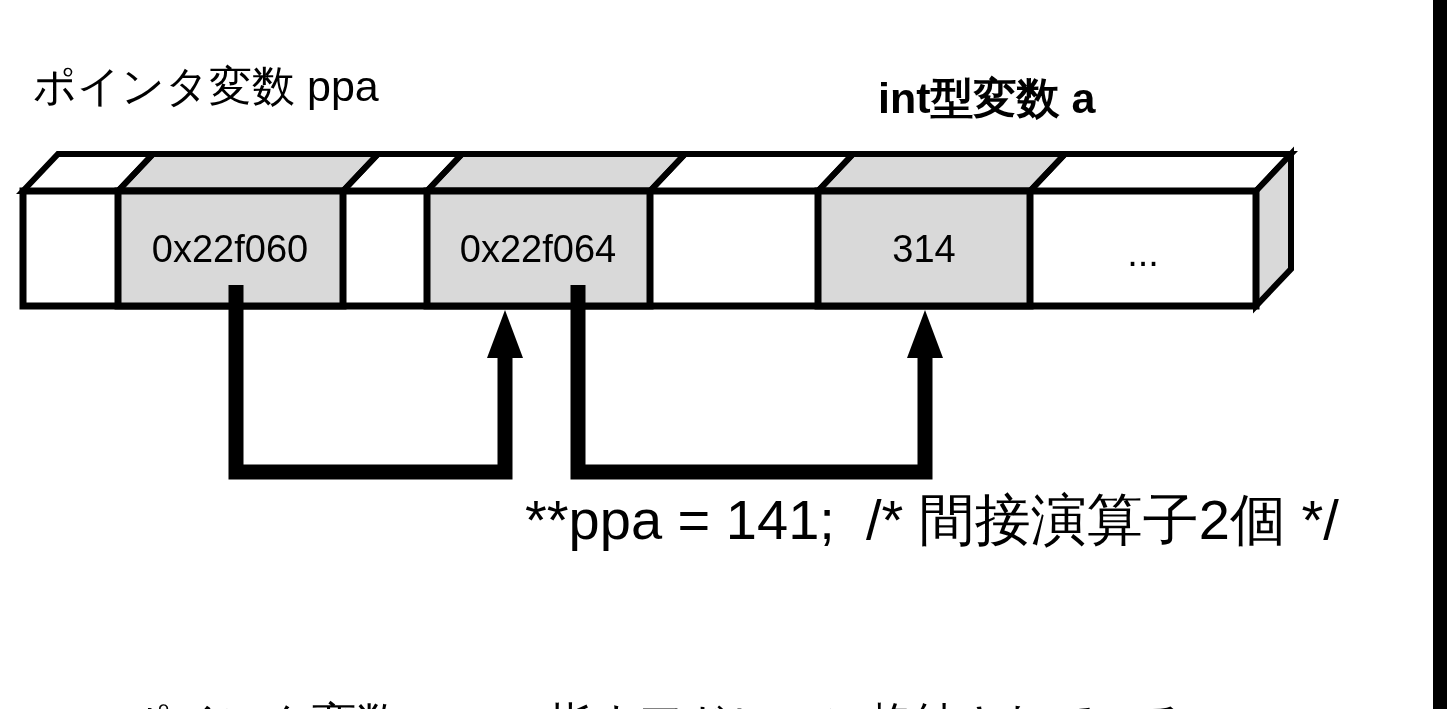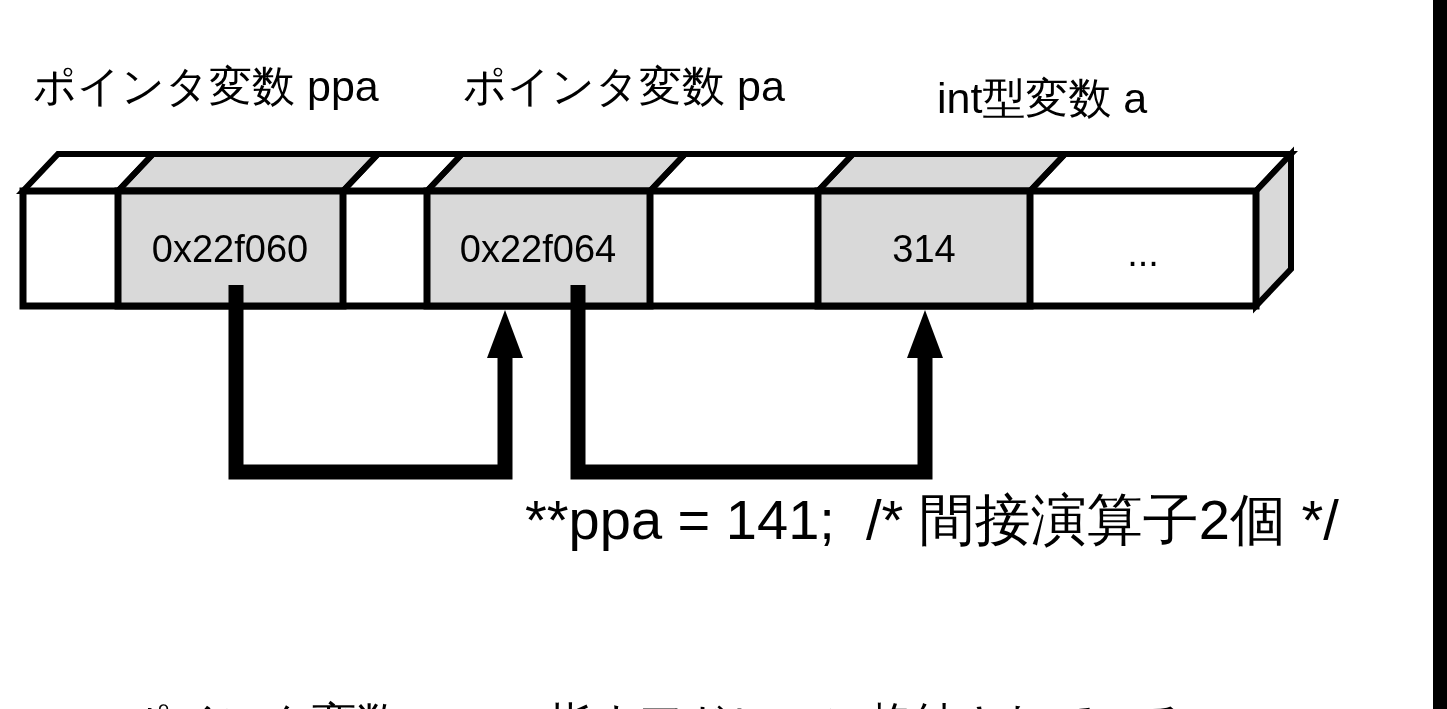--- a/index.html
+++ b/index.html
@@ -14,21 +14,21 @@
   }
   .var-label {
     position: absolute;
     font-size: 43px;
     font-weight: 400;
     white-space: pre;
     color: #000;
   }
   .label-ppa { left: 33px;  top: 58px; }
   .label-pa  { left: 463px; top: 58px; }
-  .label-a   { left: 937px; top: 70px; }
+  .label-a   { left: 878px; top: 70px; font-weight: bold; }
   .bar-svg {
     position: absolute;
     left: 0;
     top: 140px;
     width: 1310px;
     height: 370px;
   }
   .cell-text {
     font-family: "Liberation Sans", "DejaVu Sans", sans-serif;
     font-size: 38px;
@@ -60,21 +60,20 @@
     height: 709px;
     background: #000000;
   }
 </style>
 </head>
 <body>
 
 <div class="canvas">
 
   <div class="var-label label-ppa">ポインタ変数 ppa</div>
-  <div class="var-label label-pa">ポインタ変数 pa</div>
   <div class="var-label label-a">int型変数 a</div>
 
   <svg class="bar-svg" viewBox="0 140 1310 370">
 
     <polygon points="23,191 58,154 1291,154 1256,191" fill="#ffffff" stroke="#000000" stroke-width="6"></polygon>
 
     <polygon points="1256,191 1291,154 1291,269 1256,306" stroke="#000000" stroke-width="6" fill="#d9d9d9"></polygon>
 
     <polygon points="118,191 153,154 378,154 343,191" stroke="#000000" stroke-width="6" fill="#d9d9d9"></polygon>
     <polygon points="427,191 462,154 685,154 650,191" stroke="#000000" stroke-width="6" fill="#d9d9d9"></polygon>

